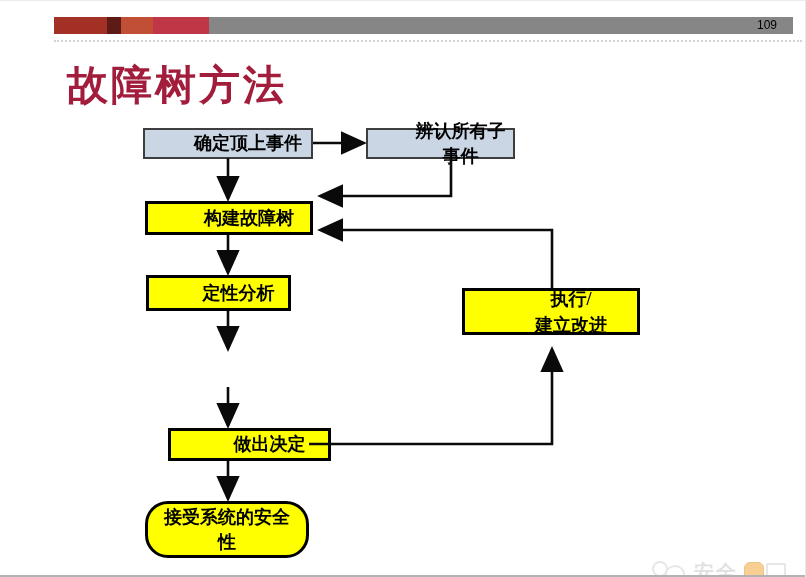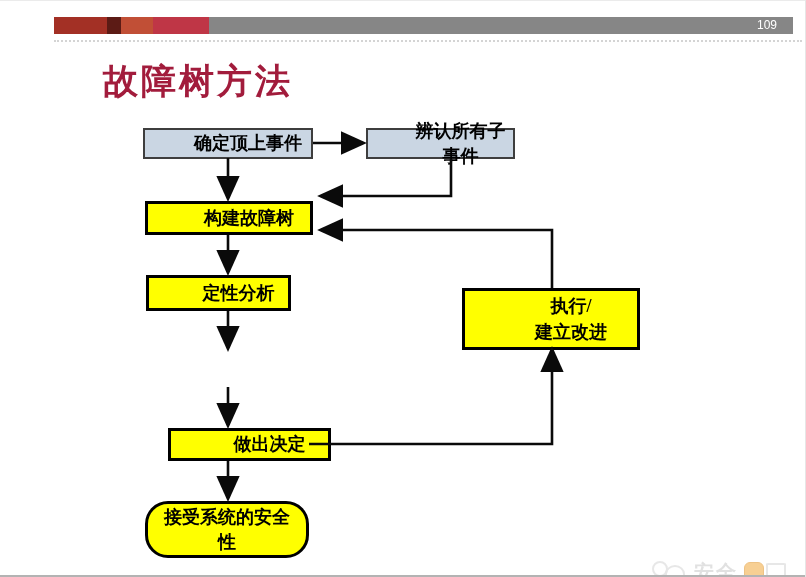--- a/index.html
+++ b/index.html
@@ -13,46 +13,46 @@
 
   
   .header-bar{position:absolute;left:54px;top:17px;width:739px;height:17px;background:#868686;display:flex;}
   .seg{height:100%;}
   .seg1{width:53px;background:#a33025;}
   .seg2{width:14px;background:#5c1b15;}
   .seg3{width:32px;background:#c14f36;}
   .seg4{width:56px;background:#bf3646;}
   .page-number{
     position:absolute;right:16px;top:0;height:17px;line-height:17px;
-    font-family:"Liberation Sans","DejaVu Sans",sans-serif;font-size:12px;color:#ffffff;
+    font-family:"Liberation Sans","DejaVu Sans",sans-serif;font-size:12px;color:#000000;
   }
   .dotted-rule{position:absolute;left:54px;top:40px;width:748px;height:0;border-top:2px dotted #d4d4d4;}
 
   
   .slide-title{
-    position:absolute;left:67px;top:58px;font-size:35px;font-weight:bold;
-    color:#a21c3c;letter-spacing:3px;white-space:nowrap;margin-left:36px;
+    position:absolute;left:67px;top:58px;font-size:41px;font-weight:bold;
+    color:#a21c3c;letter-spacing:3px;white-space:nowrap;
   }
 
   
   .node{
     position:absolute;box-sizing:border-box;display:flex;flex-direction:column;
     align-items:center;justify-content:center;text-align:center;
     font-weight:bold;color:#000;font-size:18px;line-height:25px;padding-left:40px;
   }
   .node.blue{background:#cad6e3;border:2px solid #3e3e3e;}
   .node.yellow{background:#ffff00;border:3px solid #000;}
   .n-determine{left:143px;top:128px;width:170px;height:31px;}
   .n-identify{left:366px;top:128px;width:149px;height:31px;}
   .n-build{left:145px;top:201px;width:168px;height:34px;}
   .n-qualitative{left:146px;top:275px;width:145px;height:36px;}
   .n-quantitative{left:146px;top:351px;width:163px;height:36px;}
   .n-decision{left:156px;top:428px;width:163px;height:33px;margin-left:12px;}
   .n-accept{left:145px;top:501px;width:164px;height:57px;padding:0 12px;border-radius:23px;}
-  .n-implement{left:462px;top:288px;width:178px;height:62px;line-height:26px;}
+  .n-implement{left:462px;top:288px;width:178px;height:47px;line-height:26px;}
 
   .arrow-layer{position:absolute;left:0;top:0;pointer-events:none;}
 
   
   .watermark{
     position:absolute;left:652px;top:559px;display:flex;align-items:flex-start;
     opacity:.55;color:#c9c9c9;font-weight:bold;font-size:20px;letter-spacing:2px;
   }
   .wm-icon{width:34px;height:22px;position:relative;margin-right:8px;}
   .wm-icon .c1{position:absolute;left:0;top:2px;width:12px;height:12px;border:2px solid #d4d4d4;border-radius:50%;}

